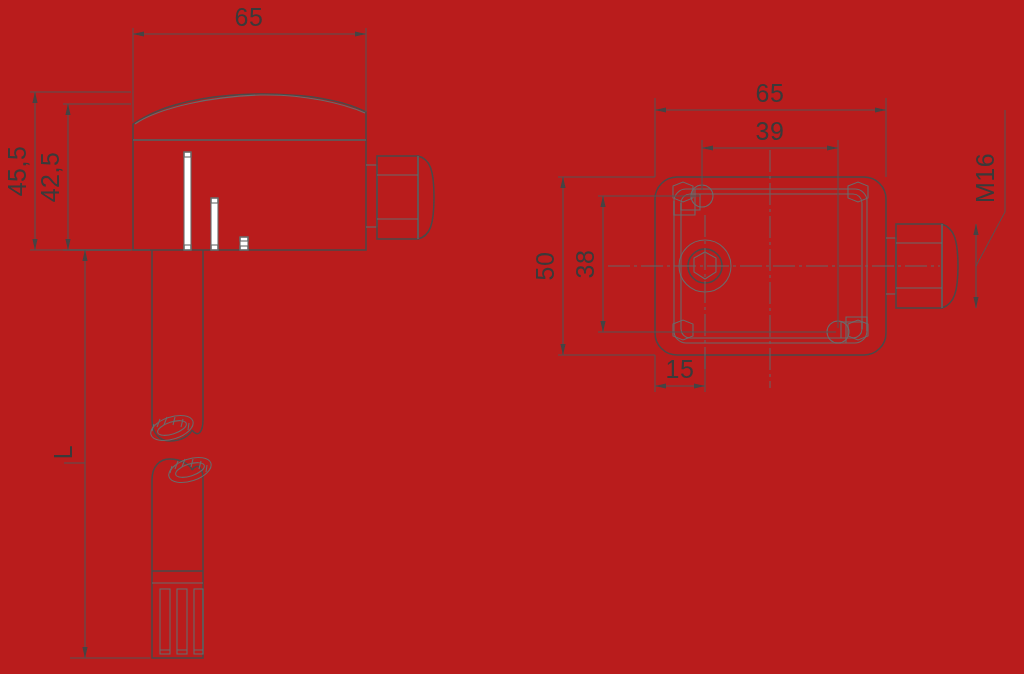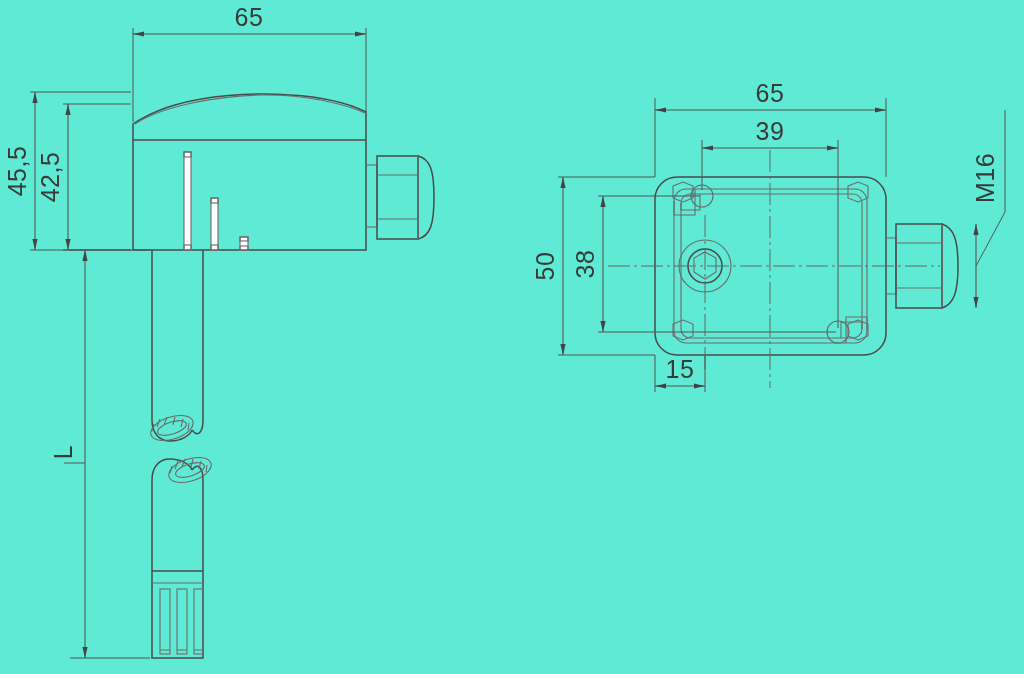--- a/index.html
+++ b/index.html
@@ -8,21 +8,21 @@
     padding: 0;
     background: #ffffff;
   }
   body {
     font-family: "Liberation Sans", sans-serif;
   }
   #drawing-root {
     position: relative;
     width: 1024px;
     height: 674px;
-    background: #5eead4;
+    background: #b91c1c;
     overflow: hidden;
   }
   svg#cad {
     display: block;
     width: 1024px;
     height: 674px;
   }
   .obj {
     fill: none;
     stroke: #4a4a4a;

